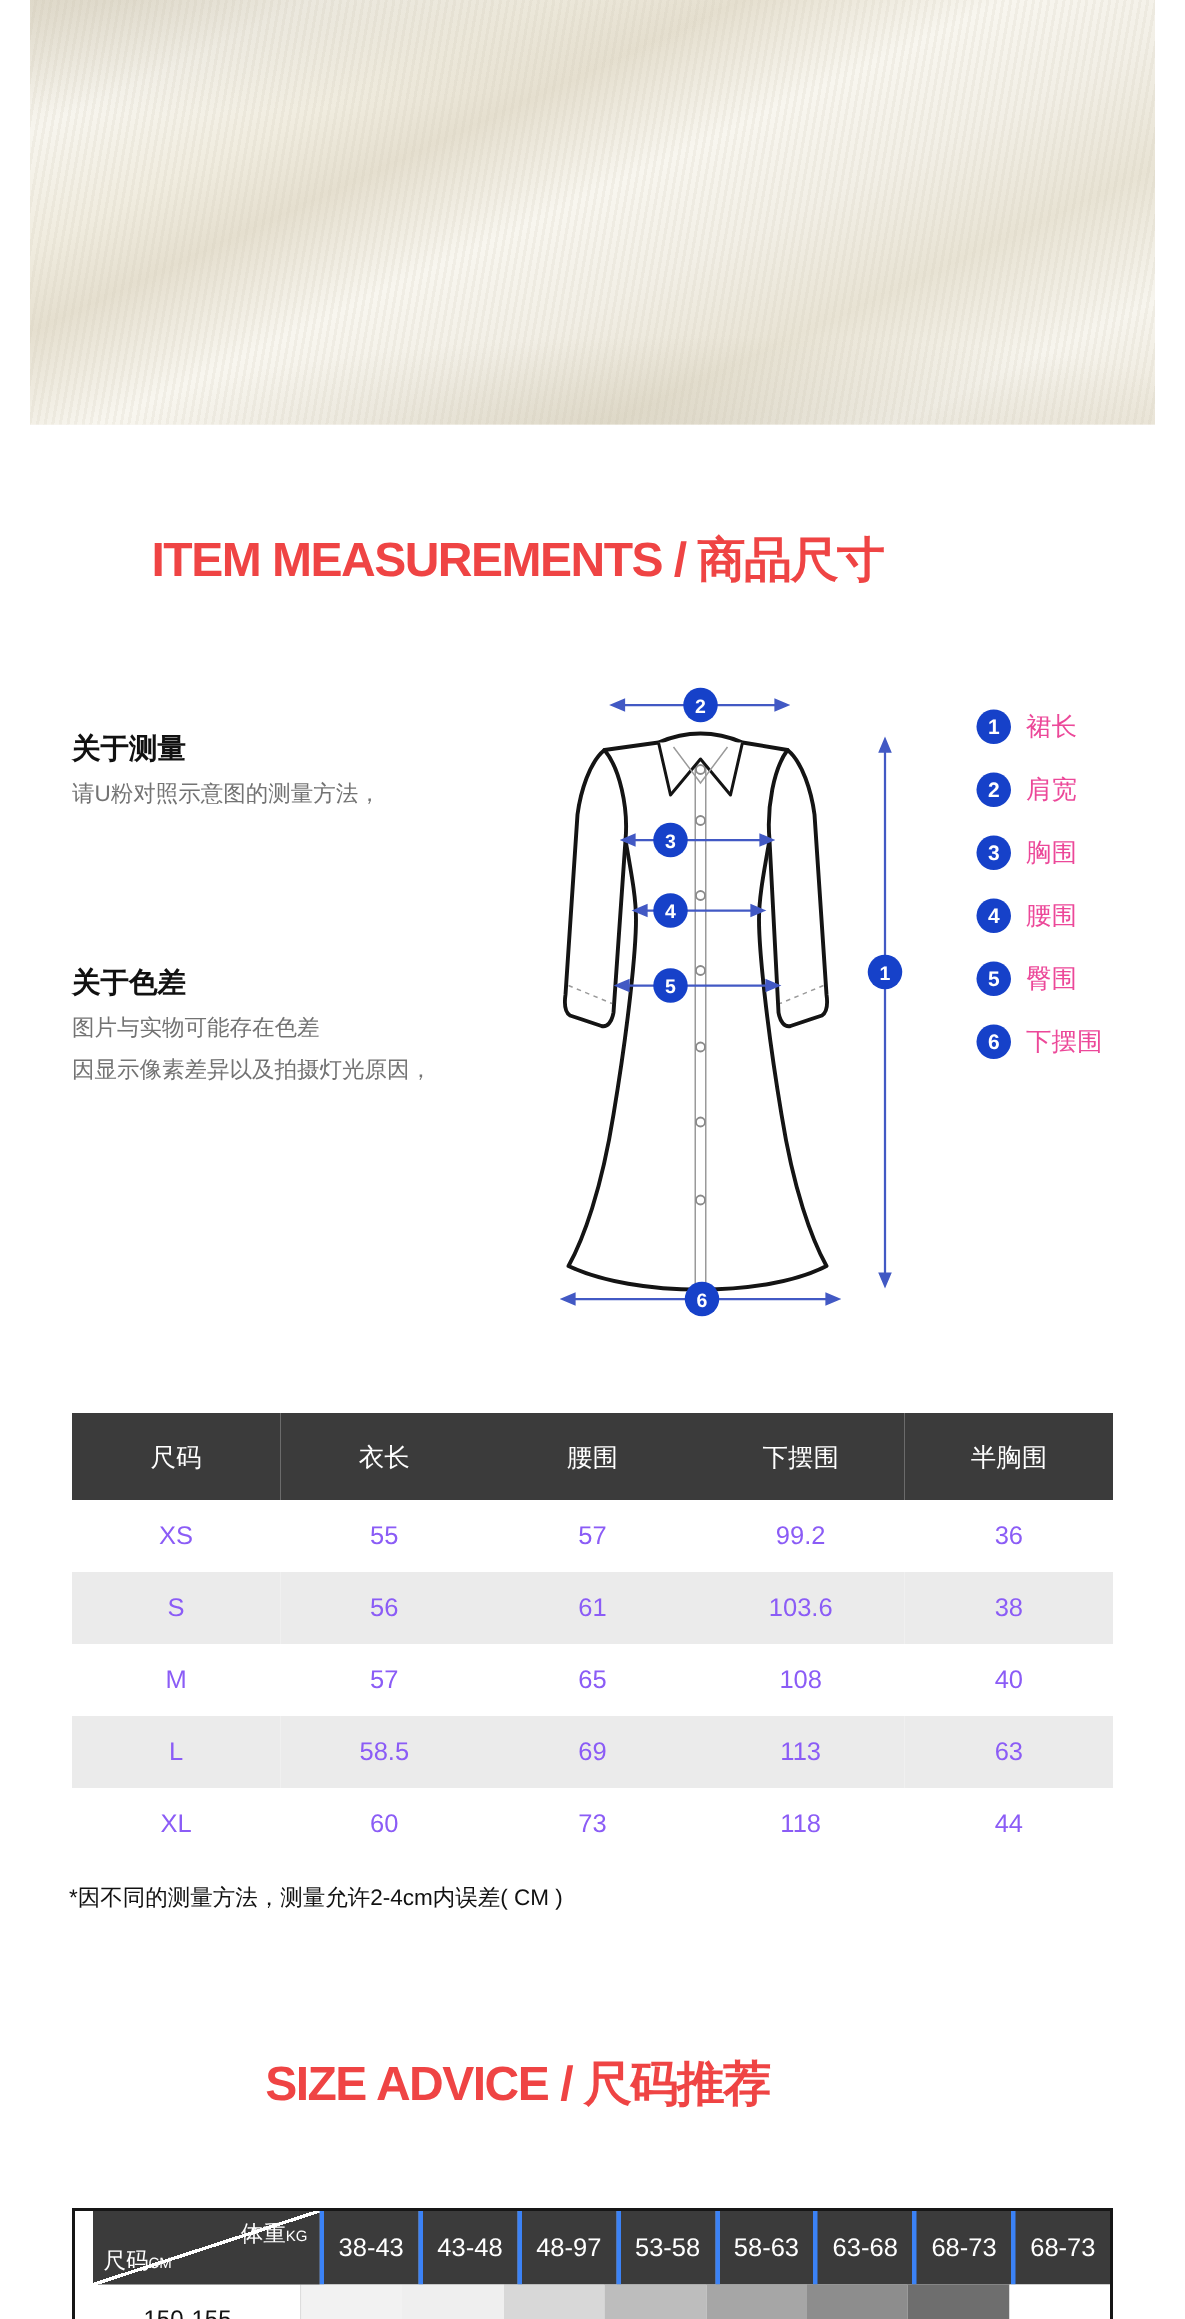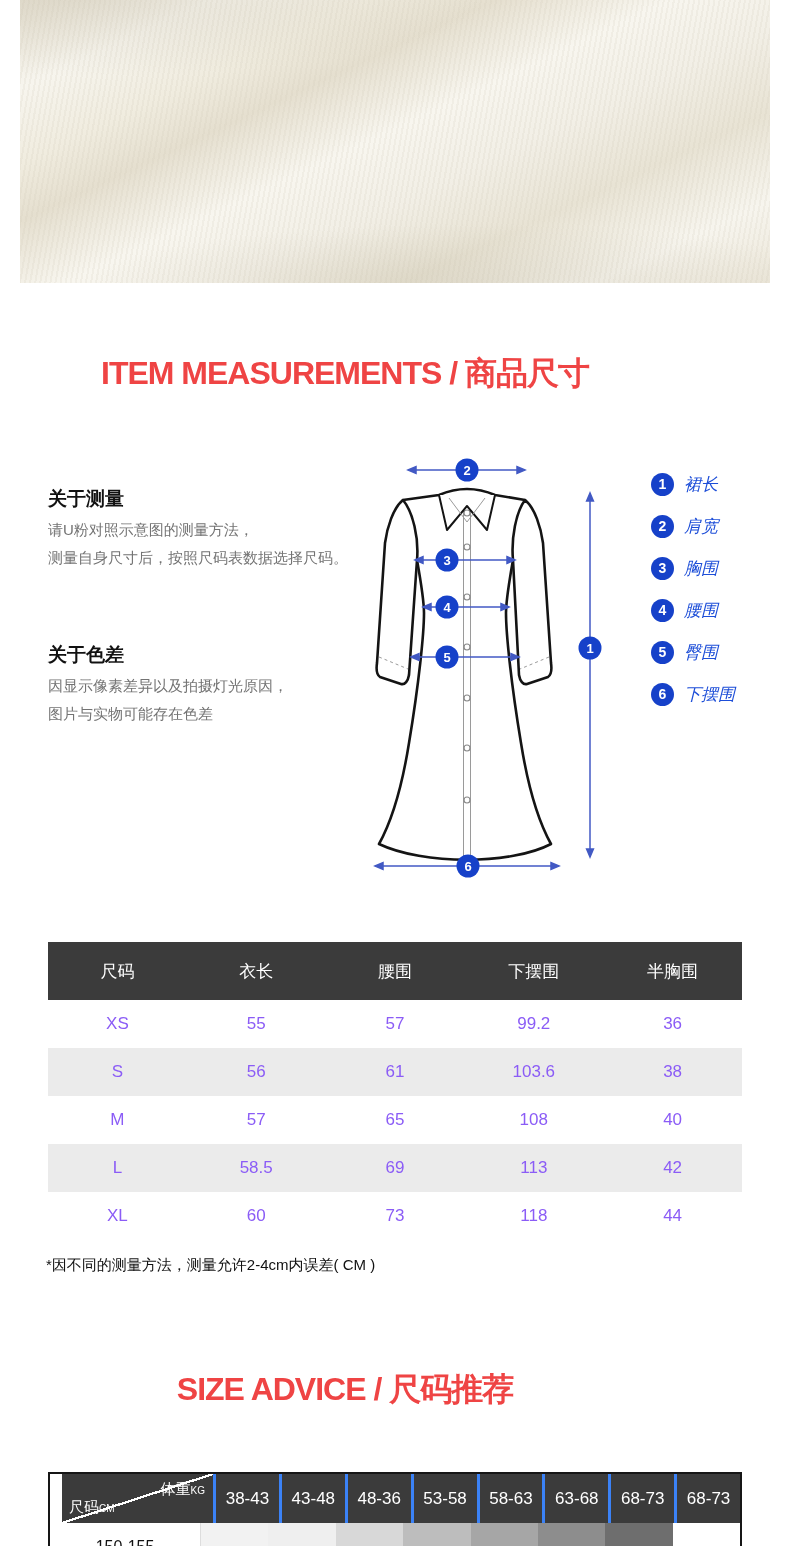--- a/index.html
+++ b/index.html
@@ -30,21 +30,21 @@
   .note-head{position:absolute;left:48px;font-size:19px;font-weight:bold;color:#111;}
   .note-body{position:absolute;left:48px;font-size:15px;color:#737373;line-height:1.85;}
   
   .dress-wrap{position:absolute;left:363px;top:448px;width:250px;height:465px;}
   .legend{position:absolute;left:651px;top:473px;display:flex;flex-direction:column;gap:19px;}
   .legend-item{display:flex;align-items:center;gap:10px;height:23px;}
   .num-badge{
     width:23px;height:23px;border-radius:50%;background:var(--blue);color:#fff;
     font-size:14px;font-weight:bold;text-align:center;line-height:23px;flex:0 0 23px;
   }
-  .legend-label{font-size:17px;color:#1d4ed8;font-style:italic;}
+  .legend-label{font-size:17px;color:#ec4899;}
   
   .size-table{position:absolute;left:48px;top:942px;width:694px;border-collapse:collapse;table-layout:fixed;}
   .size-table th{
     background:var(--dark);color:#fff;font-size:17px;font-weight:normal;height:58px;text-align:center;
   }
   .size-table td{height:48px;text-align:center;font-size:17px;color:#8b5cf6;}
   .size-table tr.alt td{background:#ebebeb;}
   .footnote{position:absolute;left:46px;top:1256px;font-size:15px;color:#111;}
   
   .advice-table{
@@ -74,26 +74,25 @@
 
 <div class="fabric"></div>
 
 <div class="big-title" id="title-measure">
   <span>ITEM MEASUREMENTS</span><span> / </span><span>商品尺寸</span>
 </div>
 
 <div class="note-head" style="top:486px;">关于测量</div>
 <div class="note-body" style="top:516px;">
   <div>请U粉对照示意图的测量方法，</div>
-  <div>测量自身尺寸后，按照尺码表数据选择尺码。</div>
 </div>
 <div class="note-head" style="top:642px;">关于色差</div>
 <div class="note-body" style="top:672px;">
+  <div>图片与实物可能存在色差</div>
   <div>因显示像素差异以及拍摄灯光原因，</div>
-  <div>图片与实物可能存在色差</div>
 </div>
 
 <div class="dress-wrap">
 <svg width="250" height="465" viewBox="0 0 250 465">
 
   <path d="M 76,47 Q 104,35 132,47 L 162,52 C 158,75 153,95 150,112 C 145,140 143,152 143,165 C 143,185 148,235 158,295 C 166,345 178,378 188,396 C 148,417 60,417 16,396 C 26,378 38,345 46,295 C 56,235 61,185 61,165 C 61,152 59,140 54,112 C 51,95 46,75 40,52 Z" fill="#fff" stroke="#141414" stroke-width="2.6" stroke-linejoin="round"></path>
 
   <path d="M 40,52 C 30,60 24,80 22,95 L 14,215 C 13,222 14,227 17,229 L 38,236 C 42,237 45,233 46,227 L 54,112 C 56,90 50,64 40,52 Z" fill="#fff" stroke="#141414" stroke-width="2.6" stroke-linejoin="round"></path>
   <path d="M 162,52 C 172,60 178,80 180,95 L 188,215 C 189,222 188,227 185,229 L 164,236 C 160,237 157,233 156,227 L 150,112 C 148,90 153,64 162,52 Z" fill="#fff" stroke="#141414" stroke-width="2.6" stroke-linejoin="round"></path>
   <path d="M 16,209 L 45,221" stroke="#9a9a9a" stroke-width="1" stroke-dasharray="3,3" fill="none"></path>
@@ -209,21 +208,21 @@
       <td>57</td>
       <td>65</td>
       <td>108</td>
       <td>40</td>
     </tr>
     <tr class="alt">
       <td>L</td>
       <td>58.5</td>
       <td>69</td>
       <td>113</td>
-      <td>42</td>
+      <td>63</td>
     </tr>
     <tr>
       <td>XL</td>
       <td>60</td>
       <td>73</td>
       <td>118</td>
       <td>44</td>
     </tr>
   </tbody>
 </table>
@@ -235,21 +234,21 @@
 </div>
 
 <div class="advice-table">
   <div class="adv-row">
     <div class="adv-corner">
       <span class="c-top"><span>体重</span><span class="unit">KG</span></span>
       <span class="c-bottom"><span>尺码</span><span class="unit">CM</span></span>
     </div>
     <div class="adv-h">38-43</div>
     <div class="adv-h">43-48</div>
-    <div class="adv-h">48-36</div>
+    <div class="adv-h">48-97</div>
     <div class="adv-h">53-58</div>
     <div class="adv-h">58-63</div>
     <div class="adv-h">63-68</div>
     <div class="adv-h">68-73</div>
     <div class="adv-h">68-73</div>
   </div>
   <div class="adv-row">
     <div class="adv-label">150-155</div>
     <div class="adv-c" style="background: rgb(242, 242, 242);"></div>
     <div class="adv-c" style="background: rgb(239, 239, 239);"></div>

